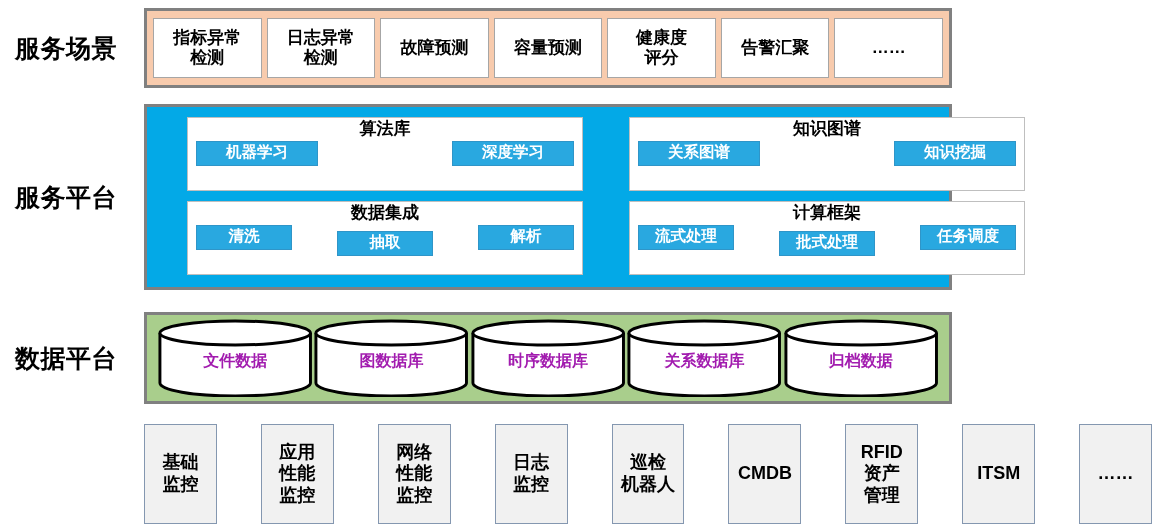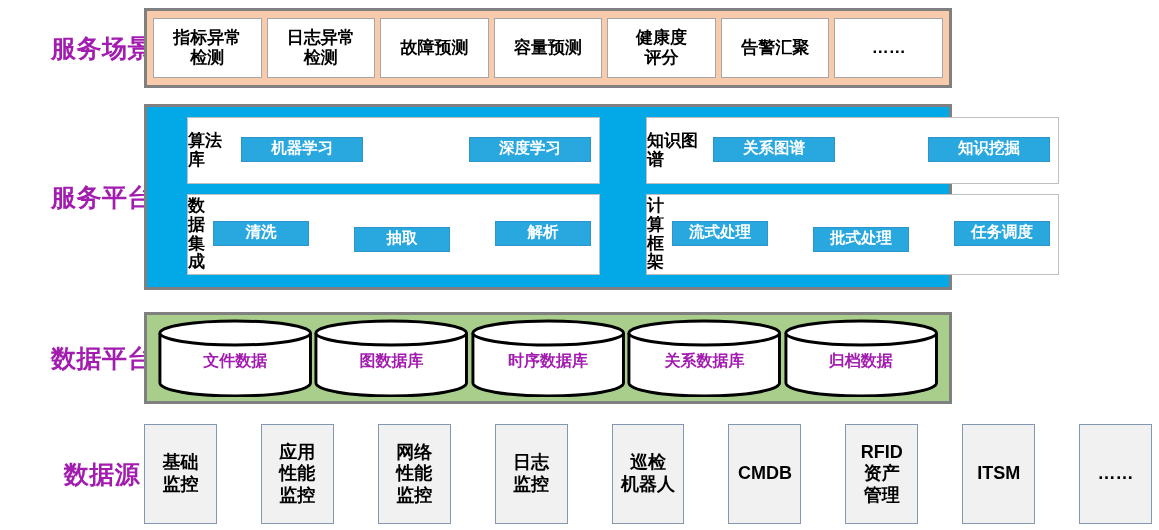--- a/index.html
+++ b/index.html
@@ -20,24 +20,23 @@
 
   
   .row-label {
     position: absolute;
     left: 0;
     width: 132px;
     display: flex;
     align-items: center;
     justify-content: center;
     font-weight: bold;
-    color: #a21caf;
+    color: #000000;
     letter-spacing: 0.5px;
     white-space: nowrap;
-    margin-left: 36px;
   }
 
   
   .band {
     position: absolute;
     left: 144px;
     width: 808px;
     border: 3px solid #808080;
   }
   .band-scene    { background: #F8CBAD; }
@@ -80,21 +79,21 @@
     grid-template-rows: 1fr 1fr;
     column-gap: 46px;
     row-gap: 10px;
     padding: 10px 14px 12px 40px;
   }
   .panel {
     background: #ffffff;
     border: 1px solid #BFBFBF;
     position: relative;
     display: flex;
-    flex-direction: row;
+    flex-direction: column;
     align-items: center;
     justify-content: flex-start;
     padding-top: 2px;
   }
   .panel-title {
     font-weight: bold;
     font-size: 17px;
     color: #000000;
     line-height: 1.1;
     margin-bottom: 2px;
@@ -288,21 +287,20 @@
         <svg viewBox="0 0 160 78" preserveAspectRatio="none">
           <path d="M3,14 L3,64 A77,13 0 0,0 157,64 L157,14" fill="#ffffff" stroke="#000000" stroke-width="3"></path>
           <ellipse cx="80" cy="14" rx="77" ry="12" fill="#ffffff" stroke="#000000" stroke-width="3"></ellipse>
         </svg>
         <div class="cyl-label">归档数据</div>
       </div>
 
     </div>
   </div>
 
-  <div class="row-label" style="top:424px; height:100px; font-size:25px;">数据源</div>
 
   <div class="source-track" style="top:424px; height:100px;gap:44px;">
     <div class="source-box">基础
 监控</div>
     <div class="source-box">应用
 性能
 监控</div>
     <div class="source-box">网络
 性能
 监控</div>

